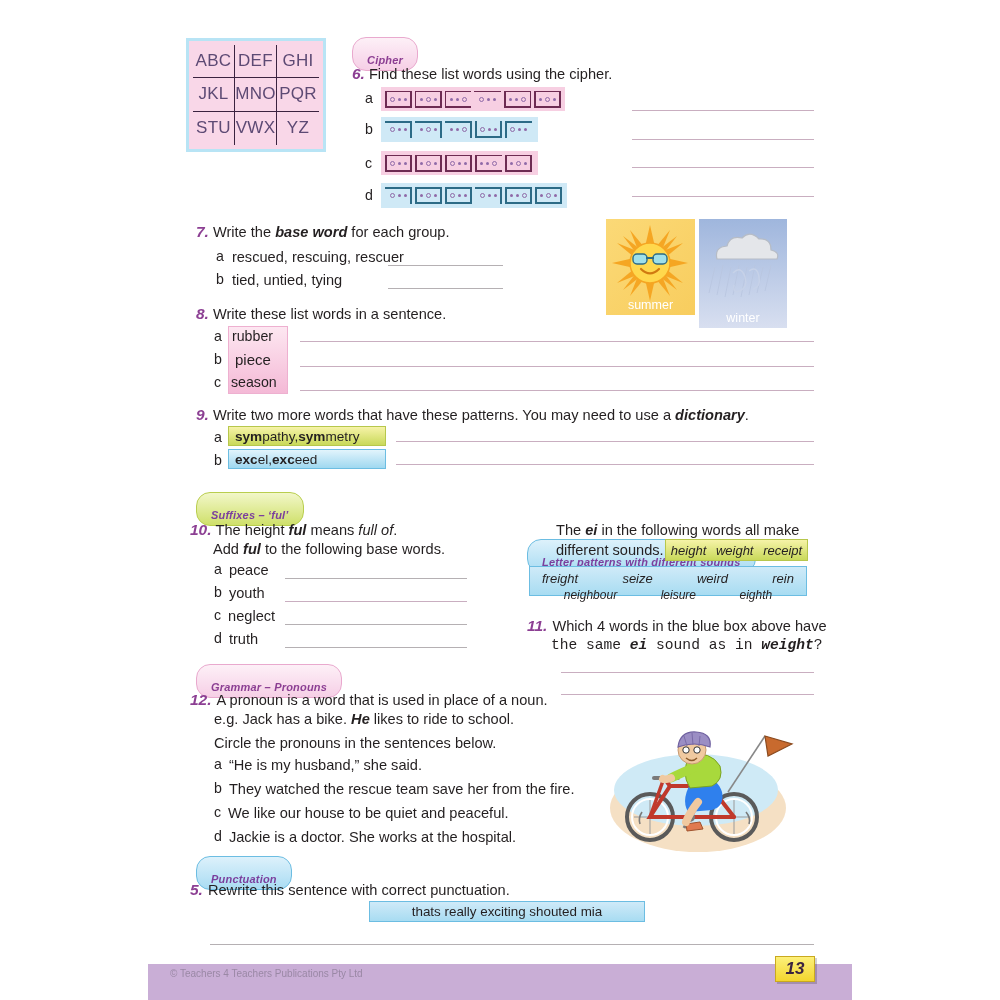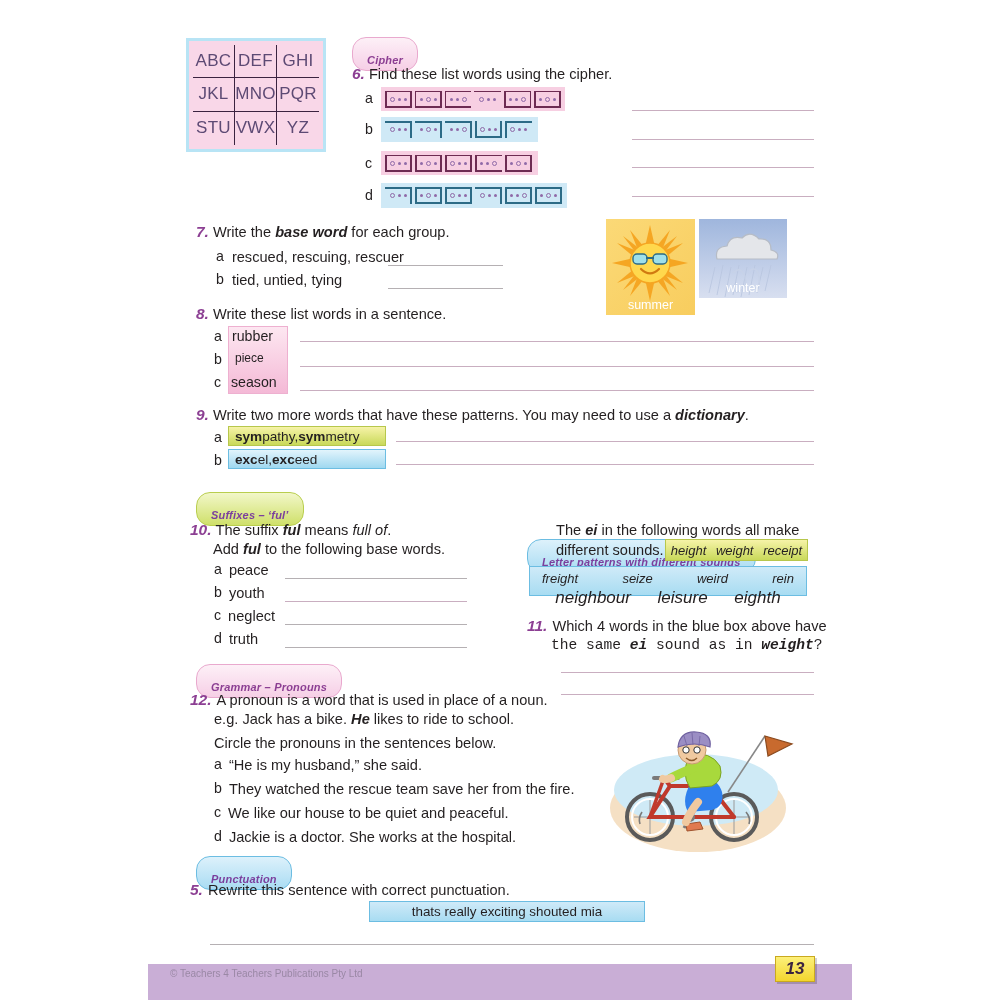--- a/index.html
+++ b/index.html
@@ -403,21 +403,21 @@
         <circle r="20" fill="#ffd84d" stroke="#f5a623" stroke-width="1.5"></circle>
         <rect x="-17" y="-9" width="14" height="10" rx="4" fill="#9fe0ea" stroke="#2c6b86" stroke-width="1.4"></rect>
         <rect x="3" y="-9" width="14" height="10" rx="4" fill="#9fe0ea" stroke="#2c6b86" stroke-width="1.4"></rect>
         <rect x="-4" y="-6" width="8" height="2" fill="#2c6b86"></rect>
         <path d="M-9,6 Q0,15 9,6" stroke="#d07a10" stroke-width="2.2" fill="none" stroke-linecap="round"></path>
       </g>
     </svg>
     <div class="pic-label">summer</div>
   </div>
 
-  <div class="pic" style="left:699px;top:219px;width:88px;height:79px;background:linear-gradient(180deg,#9fb6dd,#d8dff0);">
+  <div class="pic" style="left:699px;top:219px;width:88px;height:109px;background:linear-gradient(180deg,#9fb6dd,#d8dff0);">
     <svg width="88" height="96" viewBox="0 0 88 96" style="position:absolute;left:0;top:0;">
       <g stroke="#b9c6e0" stroke-width="1" opacity=".85">
         <line x1="16" y1="48" x2="10" y2="74"></line>
           <line x1="24" y1="46" x2="18" y2="76"></line>
         <line x1="32" y1="48" x2="26" y2="78"></line>
           <line x1="40" y1="46" x2="34" y2="76"></line>
         <line x1="48" y1="48" x2="42" y2="78"></line>
           <line x1="56" y1="46" x2="50" y2="76"></line>
         <line x1="64" y1="48" x2="58" y2="74"></line>
           <line x1="72" y1="46" x2="66" y2="72"></line>
@@ -433,21 +433,21 @@
 
   <div style="position:absolute;left:196px;top:305px;" class="row">
     <span class="qnum">8.</span>
     <span class="qtext" style="margin-left:4px;">Write these list words in a sentence.</span>
   </div>
 
   <div class="wbox" style="position:absolute;left:228px;top:326px;width:58px;height:66px;"></div>
   <div style="position:absolute;left:214px;top:328px;" class="letter">a</div>
   <div style="position:absolute;left:232px;top:328px;font-size:14.2px;">rubber</div>
   <div style="position:absolute;left:214px;top:351px;" class="letter">b</div>
-  <div style="position:absolute;left:235px;top:351px;font-size:12px;text-align:center;">piece</div>
+  <div style="position:absolute;left:235px;top:351px;font-size:15px;text-align:center;">piece</div>
   <div style="position:absolute;left:214px;top:374px;" class="letter">c</div>
   <div style="position:absolute;left:231px;top:374px;font-size:14.2px;">season</div>
 
   <div class="rule" style="position:absolute;left:300px;top:341px;width:514px;"></div>
   <div class="rule" style="position:absolute;left:300px;top:366px;width:514px;"></div>
   <div class="rule" style="position:absolute;left:300px;top:390px;width:514px;"></div>
 
   <div style="position:absolute;left:196px;top:406px;" class="row">
     <span class="qnum">9.</span>
     <span class="qtext" style="margin-left:4px;"><span>Write two more words that have these patterns. You may need to use a </span><span class="bi">dictionary</span><span>.</span></span>
@@ -470,21 +470,21 @@
       <span>eed</span>
   </div>
   <div class="rule" style="position:absolute;left:396px;top:464px;width:418px;"></div>
 
   <div style="position:absolute;left:196px;top:492px;">
     <span class="pill pill-green">Suffixes – ‘ful’</span>
   </div>
 
   <div style="position:absolute;left:190px;top:521px;" class="row">
     <span class="qnum">10.</span>
-    <span class="qtext" style="margin-left:4px;"><span>The suffix </span><span class="bi">ful</span><span> means </span><i>full of</i><span>.</span></span>
+    <span class="qtext" style="margin-left:4px;"><span>The height </span><span class="bi">ful</span><span> means </span><i>full of</i><span>.</span></span>
   </div>
   <div style="position:absolute;left:213px;top:540px;" class="qtext"><span>Add </span><span class="bi">ful</span><span> to the following base words.</span></div>
 
   <div style="position:absolute;left:214px;top:561px;" class="row">
     <span class="letter">a</span>
     <span class="qtext" style="margin-left:7px;">peace</span>
   </div>
   <div class="rule-grey" style="position:absolute;left:285px;top:578px;width:182px;"></div>
 
   <div style="position:absolute;left:214px;top:584px;" class="row">
@@ -518,21 +518,21 @@
     <span>receipt</span>
   </div>
 
   <div class="blue-word-box" style="position:absolute;left:529px;top:566px;width:278px;height:30px;padding:4px 12px;box-sizing:border-box;">
     <div style="display:flex;justify-content:space-between;font-style:italic;font-size:13px;">
       <span>freight</span>
       <span>seize</span>
       <span>weird</span>
       <span>rein</span>
     </div>
-    <div style="display:flex;justify-content:space-around;font-style:italic;font-size:17px;margin-top:2px;">
+    <div style="display:flex;justify-content:space-around;font-style:italic;font-size:12px;margin-top:2px;">
       <span>neighbour</span>
       <span>leisure</span>
       <span>eighth</span>
     </div>
   </div>
 
   <div style="position:absolute;left:527px;top:617px;" class="row">
     <span class="qnum">11.</span>
     <span class="qtext" style="margin-left:5px;">Which 4 words in the blue box above have</span>
   </div>

